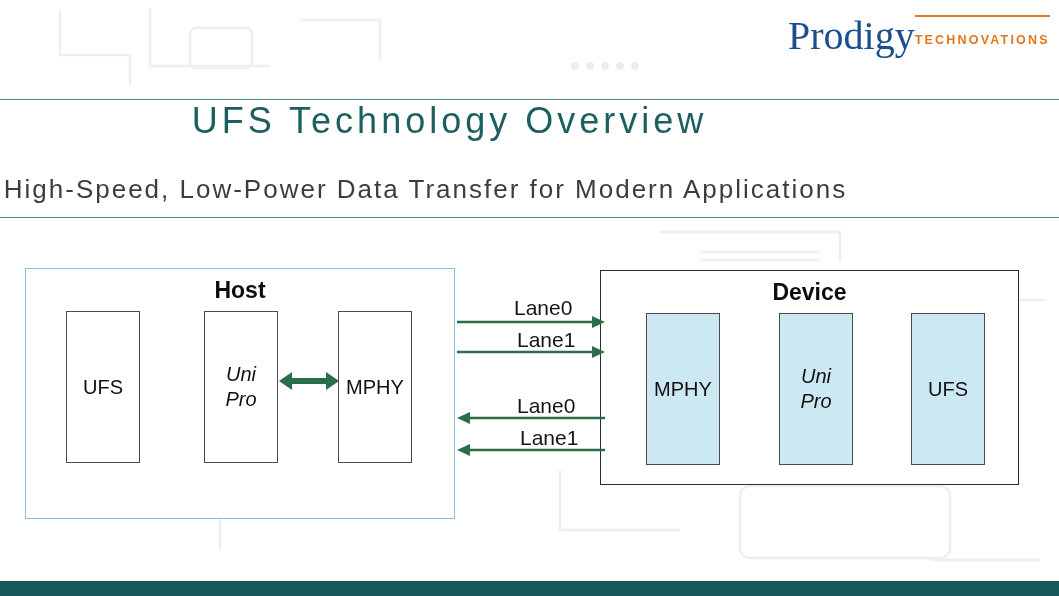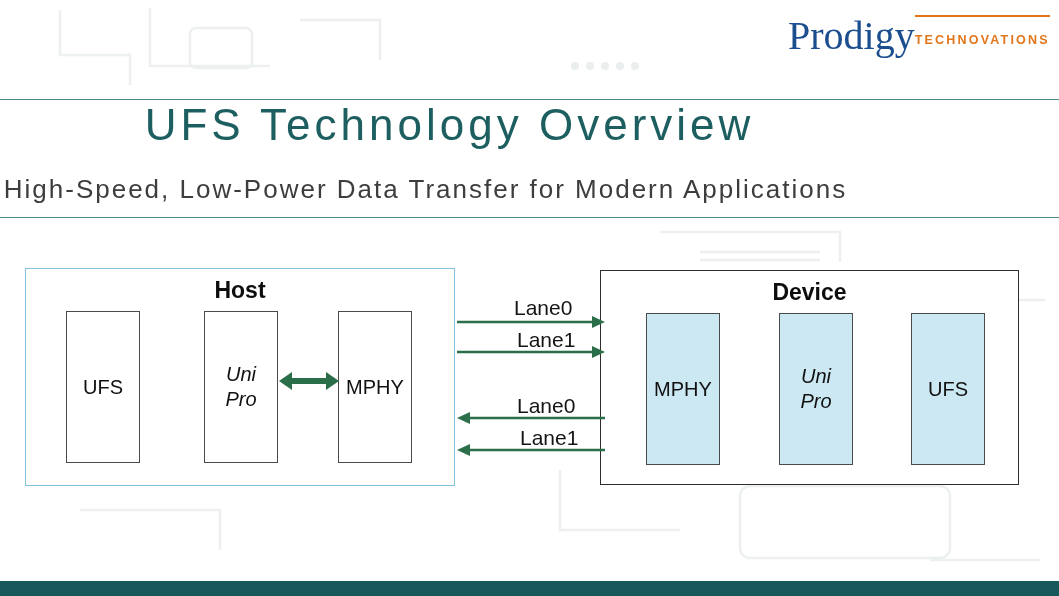--- a/index.html
+++ b/index.html
@@ -30,33 +30,33 @@
     padding-top: 16px; margin-top: 1px;
   }
 
   .divider { position: absolute; left: 0; width: 1059px; height: 1px; background: #4c8a8a; }
   .divider-top { top: 99px; }
   .divider-mid { top: 217px; }
 
   .title {
     position: absolute; left: 0; top: 100px; width: 899px;
     text-align: center;
-    font-size: 44px; letter-spacing: 4px;
+    font-size: 36px; letter-spacing: 4px;
     color: var(--title-teal, #1d5f60);
   }
   .subtitle {
     position: absolute; left: 0; top: 174px; width: 851px;
     text-align: center;
     font-size: 26px; letter-spacing: 2px;
     color: #3d3d3d;
   }
 
   
   .big-box { position: absolute; background: #ffffff; box-sizing: border-box; }
-  .host-box   { left: 25px;  top: 268px; width: 430px; height: 218px; border: 1.5px solid var(--host-border, #85c2dc); }
+  .host-box   { left: 25px;  top: 268px; width: 430px; height: 251px; border: 1.5px solid var(--host-border, #85c2dc); }
   .device-box { left: 600px; top: 270px; width: 419px; height: 215px; border: 1.5px solid #2d2d2d; }
   .box-title {
     position: absolute; top: 8px; left: 0; right: 0;
     text-align: center; font-size: 23px; font-weight: bold; color: #0d0d0d;
   }
   .block {
     position: absolute; top: 42px; width: 74px; height: 152px;
     border: 1.3px solid #4a4a4a; background: #ffffff;
     display: flex; align-items: center; justify-content: center;
     font-size: 20px; color: #111; text-align: center; box-sizing: border-box;

